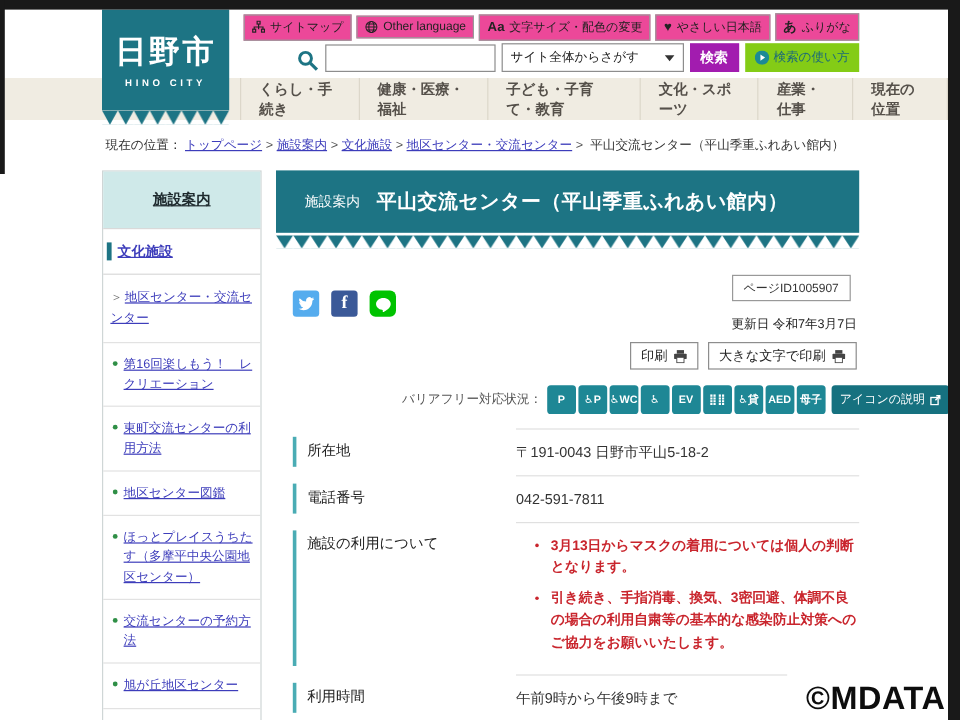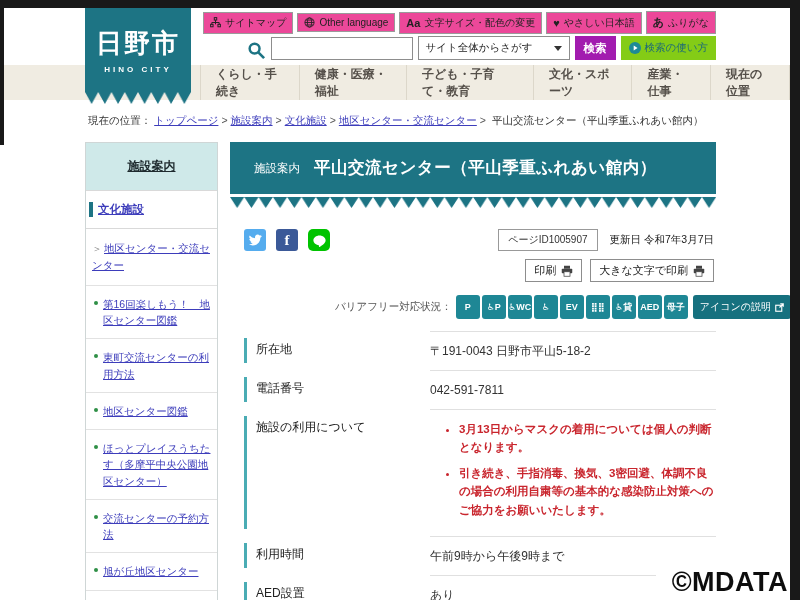--- a/index.html
+++ b/index.html
@@ -55,21 +55,21 @@
   .main { position:absolute; left:230px; top:142px; width:486px; }
   .banner { background:#1d7484; height:52px; display:flex; align-items:center; gap:14px; padding:0 24px; color:#fff; }
   .banner-cat { font-size:11.5px; }
   .banner-title { font-size:16.5px; font-weight:bold; letter-spacing:0.5px; }
 
   .meta-row { margin-top:17px; display:flex; align-items:center; padding:0 2px 0 14px; }
   .social { display:flex; gap:10px; align-items:center; }
   .s-ico { width:22px; height:22px; border-radius:3px; display:flex; align-items:center; justify-content:center; cursor:pointer; }
   .s-tw { background:#55acee; } .s-fb { background:#3b5998; } .s-ln { background:#00c300; border-radius:5px; }
   .fb-f { color:#fff; font-weight:bold; font-size:15px; font-family:"Liberation Serif","DejaVu Serif",serif; }
-  .meta-right { margin-left:auto; display:flex; align-items:center; gap:12px; }
+  .meta-right { margin-left:auto; display:flex; align-items:flex-start; gap:12px;flex-direction:column; }
   .pageid-box { border:1px solid #999; padding:3px 9px; font-size:10px; color:#333; background:#fff; }
   .updated { font-size:10.5px; color:#222; }
 
   .print-row { margin-top:8px; display:flex; justify-content:flex-end; gap:8px; padding-right:2px; }
   .p-btn { display:flex; align-items:center; gap:5px; border:1px solid #8d8d8d; background:#fff; padding:3px 8px; font-size:11px; color:#222; cursor:pointer; }
 
   .barrier-row { margin-top:13px; display:flex; align-items:center; padding-left:105px; }
   .bf-label { font-size:10.5px; color:#555; white-space:nowrap; }
   .bf-icons { display:flex; gap:2px; margin-left:4px; }
   .bf-icon { width:24px; height:24px; background:#1e8795; border-radius:3px; color:#fff; font-weight:bold; display:flex; align-items:center; justify-content:center; font-size:9px; cursor:pointer; overflow:hidden; line-height:1; text-align:center; }
@@ -179,21 +179,21 @@
     <a class="bc-link">トップページ</a><span class="bc-sep">&gt;</span><a class="bc-link">施設案内</a><span class="bc-sep">&gt;</span><a class="bc-link">文化施設</a><span class="bc-sep">&gt;</span><a class="bc-link">地区センター・交流センター</a><span class="bc-sep">&gt;</span></span>
     <span>平山交流センター（平山季重ふれあい館内）</span>
   </div>
 
   <aside class="sidebar">
     <div class="sb-header">施設案内</div>
     <div class="sb-cat"><a>文化施設</a></div>
     <div class="sb-sub"><span class="sb-arrow">＞</span><a>地区センター・交流センター</a></div>
     <ul class="sb-list">
 
-    <li class="sb-item"><a>第16回楽しもう！　地区センター図鑑</a></li>
+    <li class="sb-item"><a>第16回楽しもう！　レクリエーション</a></li>
         <li class="sb-item"><a>東町交流センターの利用方法</a></li>
         <li class="sb-item"><a>地区センター図鑑</a></li>
         <li class="sb-item"><a>ほっとプレイスうちたす（多摩平中央公園地区センター）</a></li>
         <li class="sb-item"><a>交流センターの予約方法</a></li>
         <li class="sb-item"><a>旭が丘地区センター</a></li>
         <li class="sb-item"></li>
       </ul>
   </aside>
 
   <main class="main">

